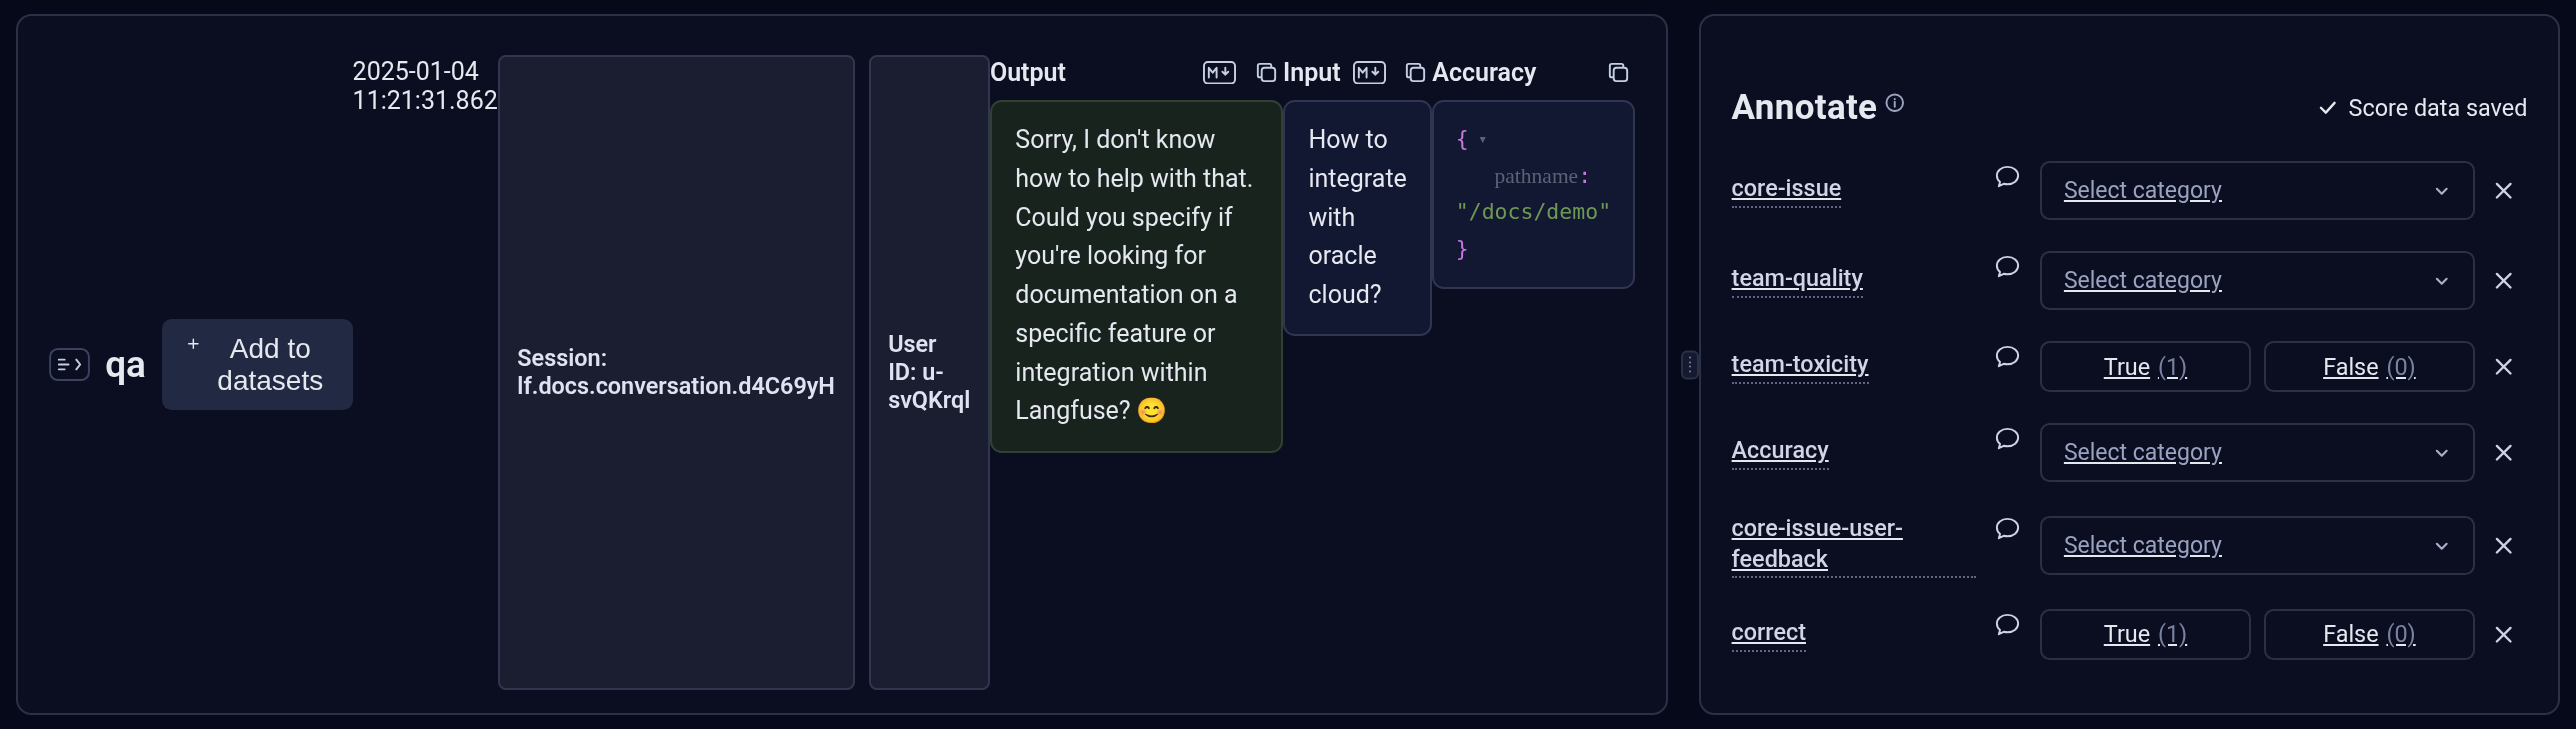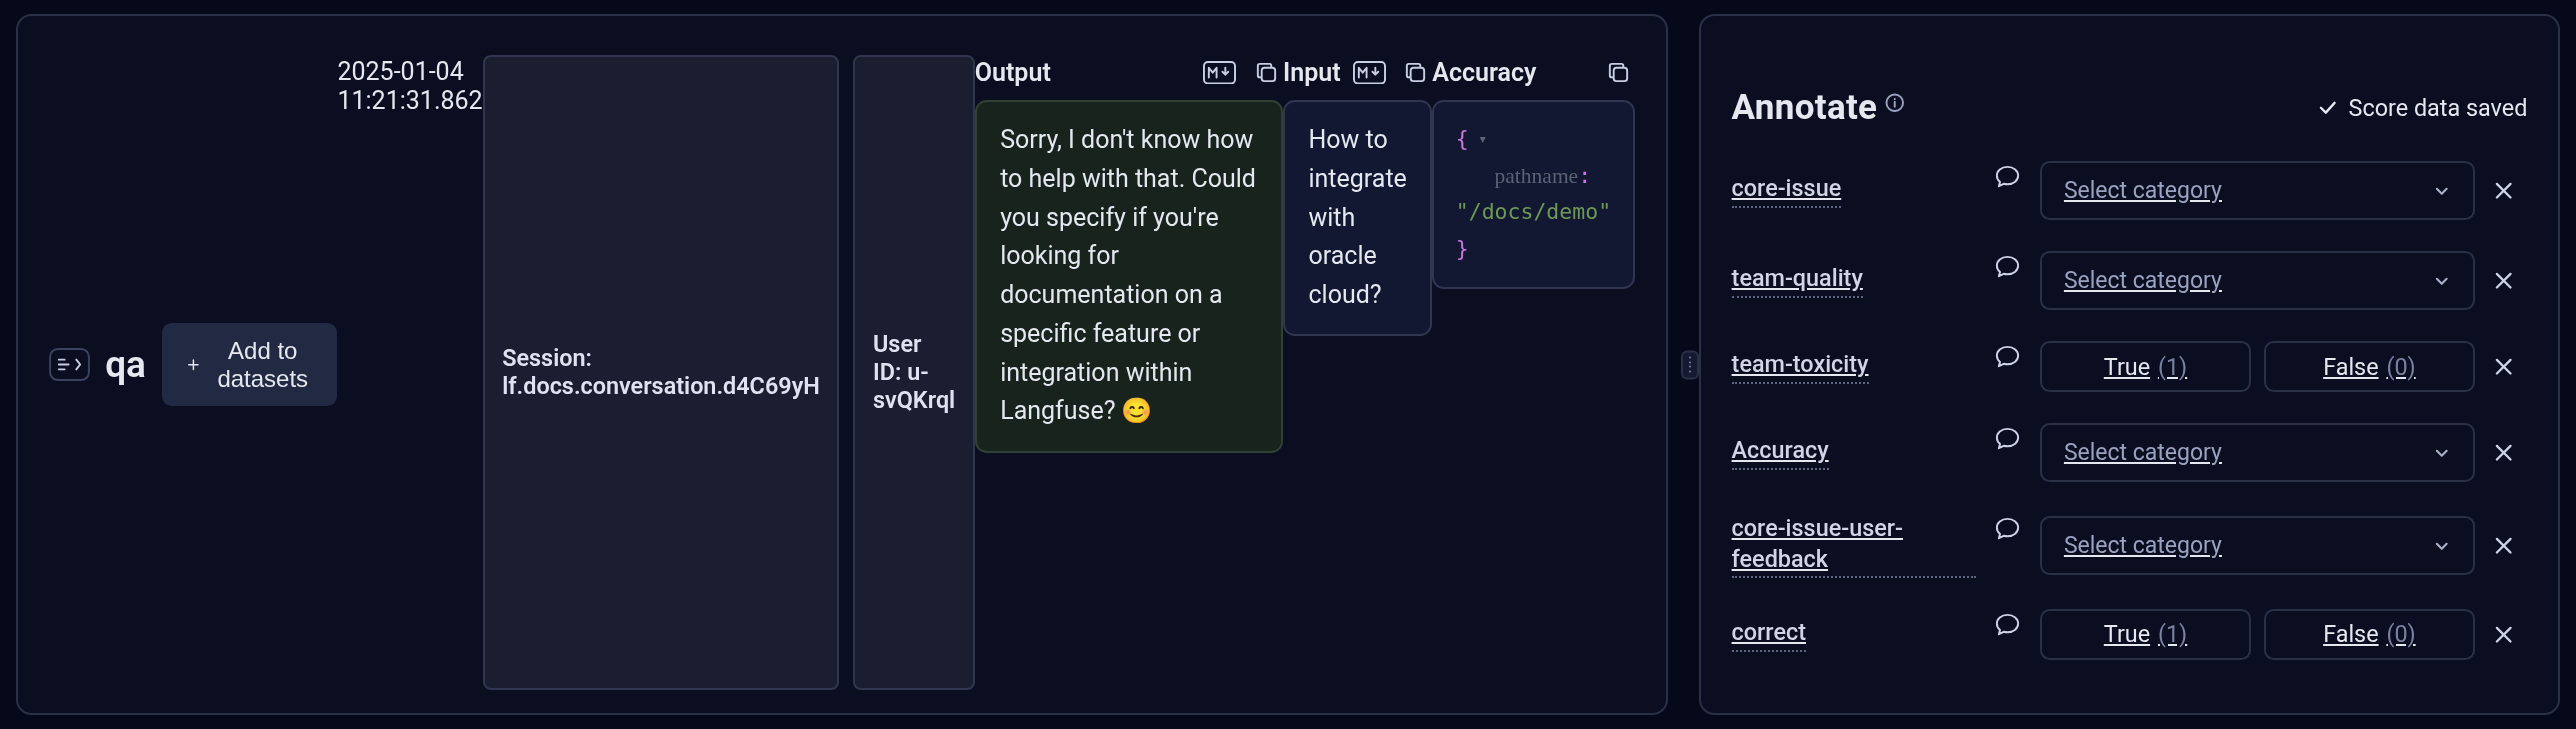--- a/index.html
+++ b/index.html
@@ -64,28 +64,28 @@
   .title-badge {
     flex-shrink: 0;
   }
   .title-text {
     font-size: 37px;
     font-weight: 600;
     flex: 1 1 auto;
   }
   .add-btn {
     display: inline-flex;
-    align-items: center;
+    align-items: flex-start;
     gap: 13.7px;
     background: #222a43;
     border: none;
     border-radius: 9.8px;
     padding: 13.7px 25px;
     color: var(--text);
-    font-size: 24px;
+    font-size: 28px;
     font-weight: 500;
     cursor: pointer;
   }
   .timestamp {
     margin-top: 17.6px;
     font-size: 25px;
     color: var(--text);
   }
   .chips {
     margin-top: 15.6px;

